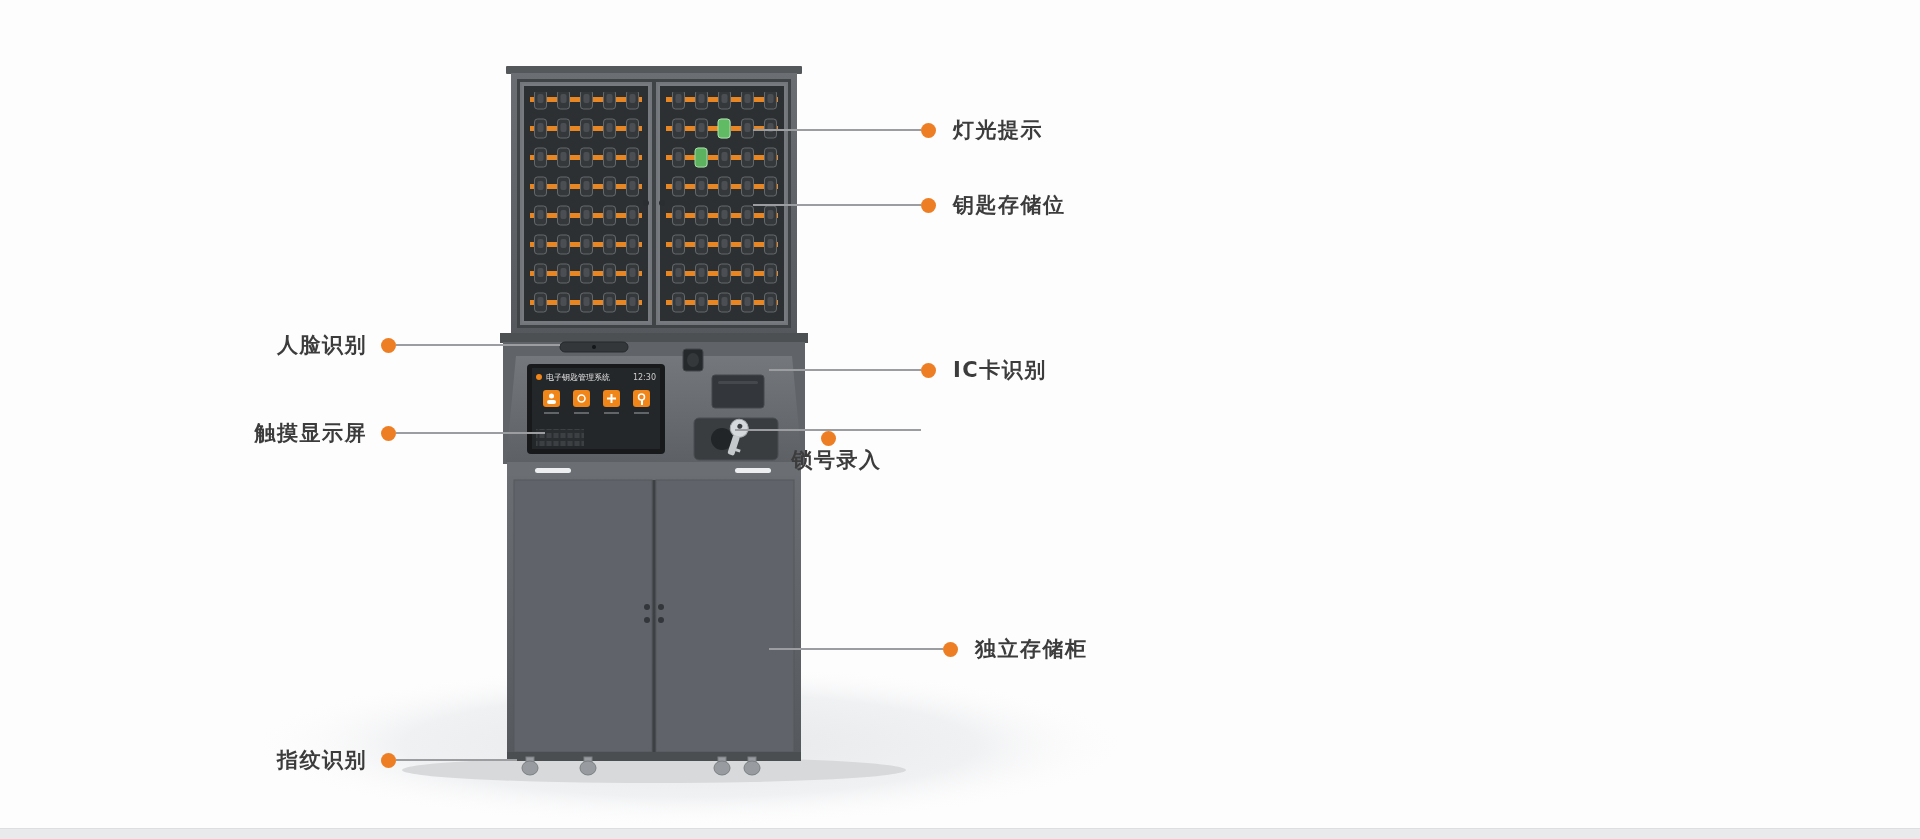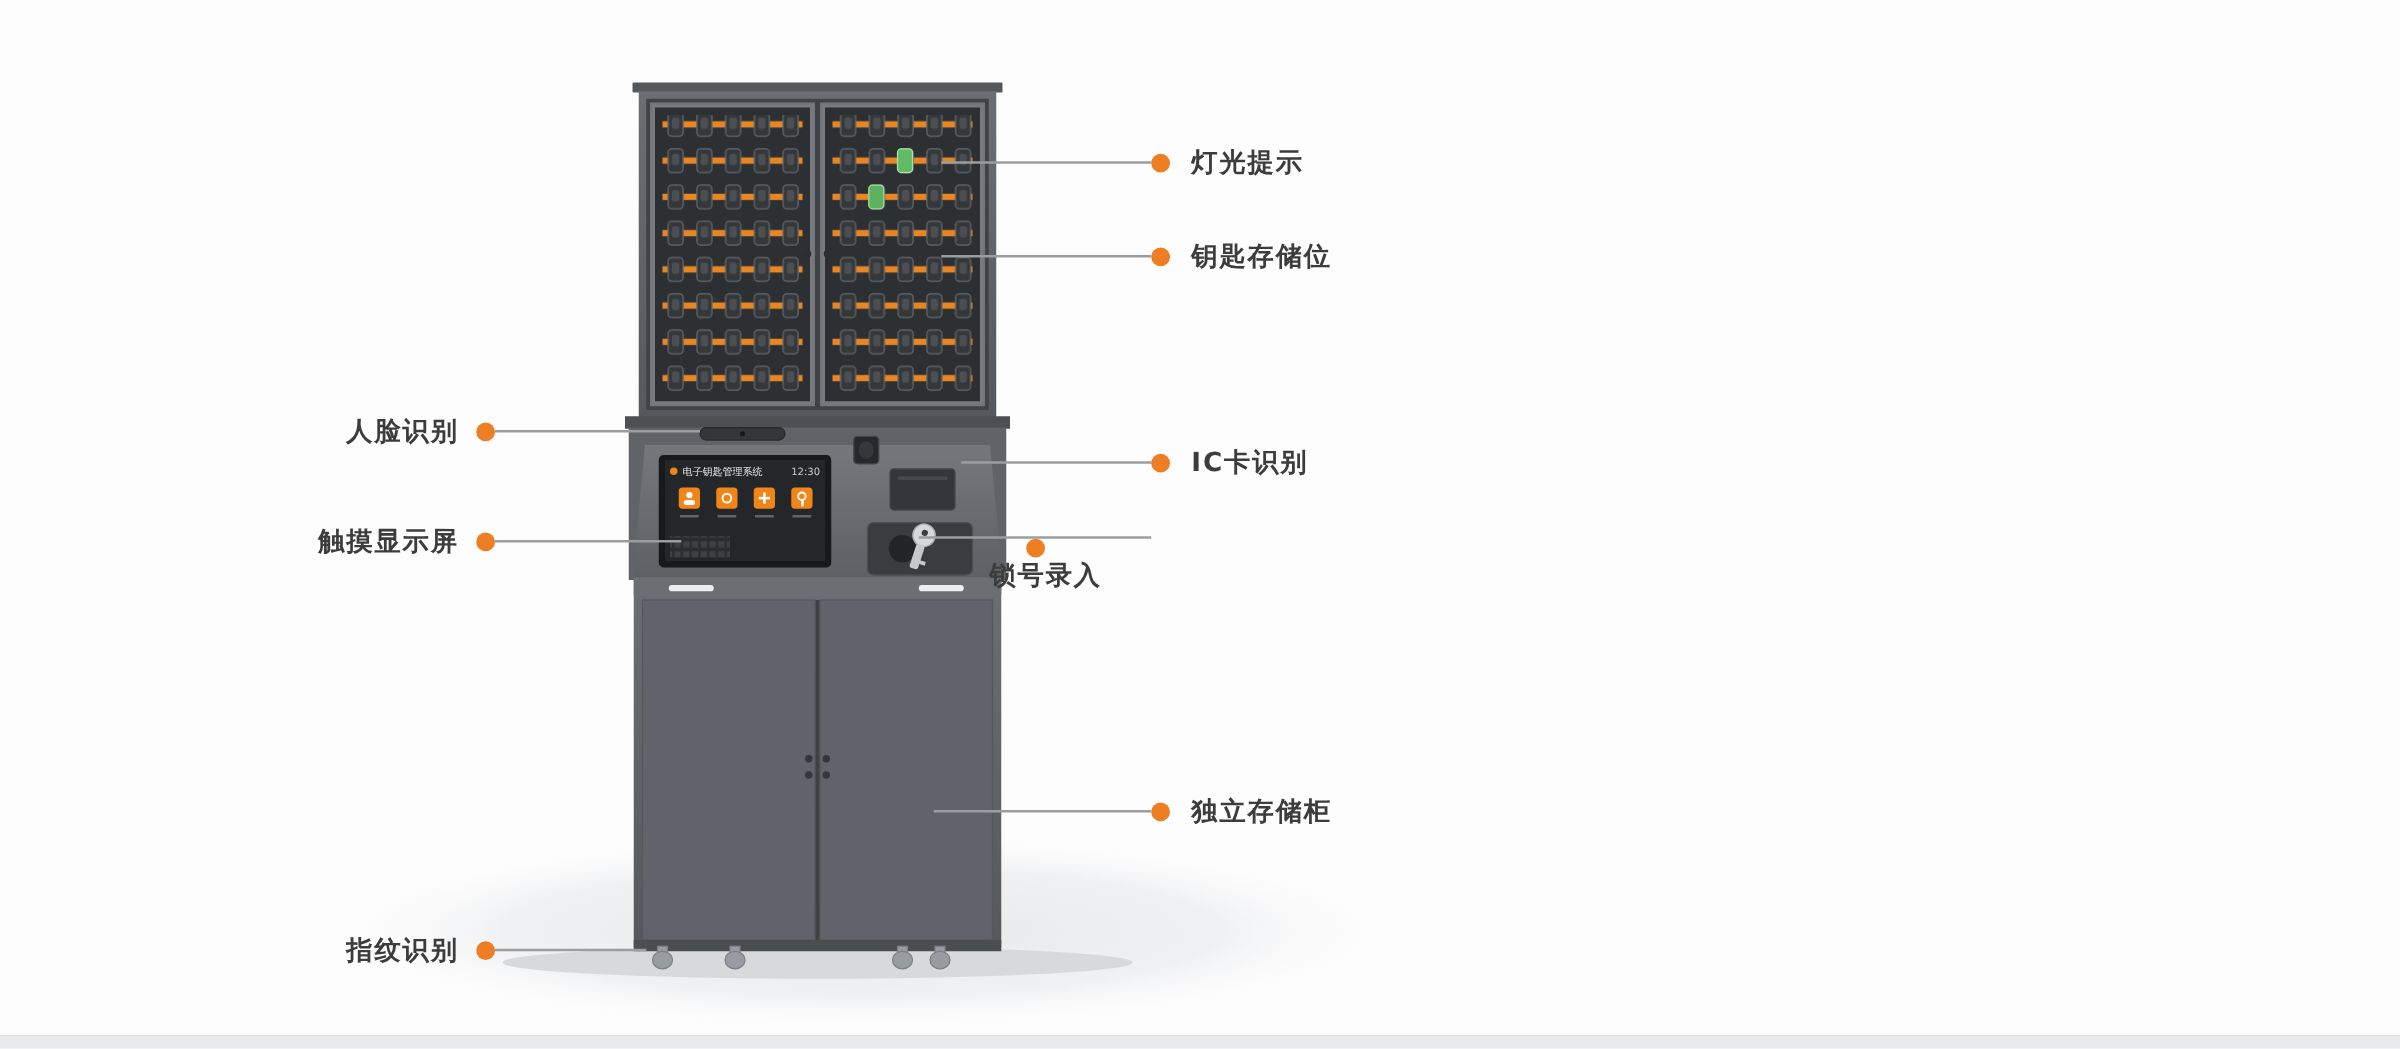--- a/index.html
+++ b/index.html
@@ -223,21 +223,21 @@
     <span class="dot"></span>
     <span class="label">IC卡识别</span>
   </div>
 
   <div class="callout right" style="top:429px; left:735px;flex-direction:column;">
     <span class="line" style="width:186px"></span>
     <span class="dot"></span>
     <span class="label">锁号录入</span>
   </div>
 
-  <div class="callout right" style="top:635px; left:747px;">
+  <div class="callout right" style="top:635px; left:769px;">
     <span class="line" style="width:174px"></span>
     <span class="dot"></span>
     <span class="label">独立存储柜</span>
   </div>
 
   <div class="callout left" style="top:331px; right:1360px;text-align:right;">
     <span class="label">人脸识别</span>
     <span class="dot"></span>
     <span class="line" style="width:164px"></span>
   </div>

